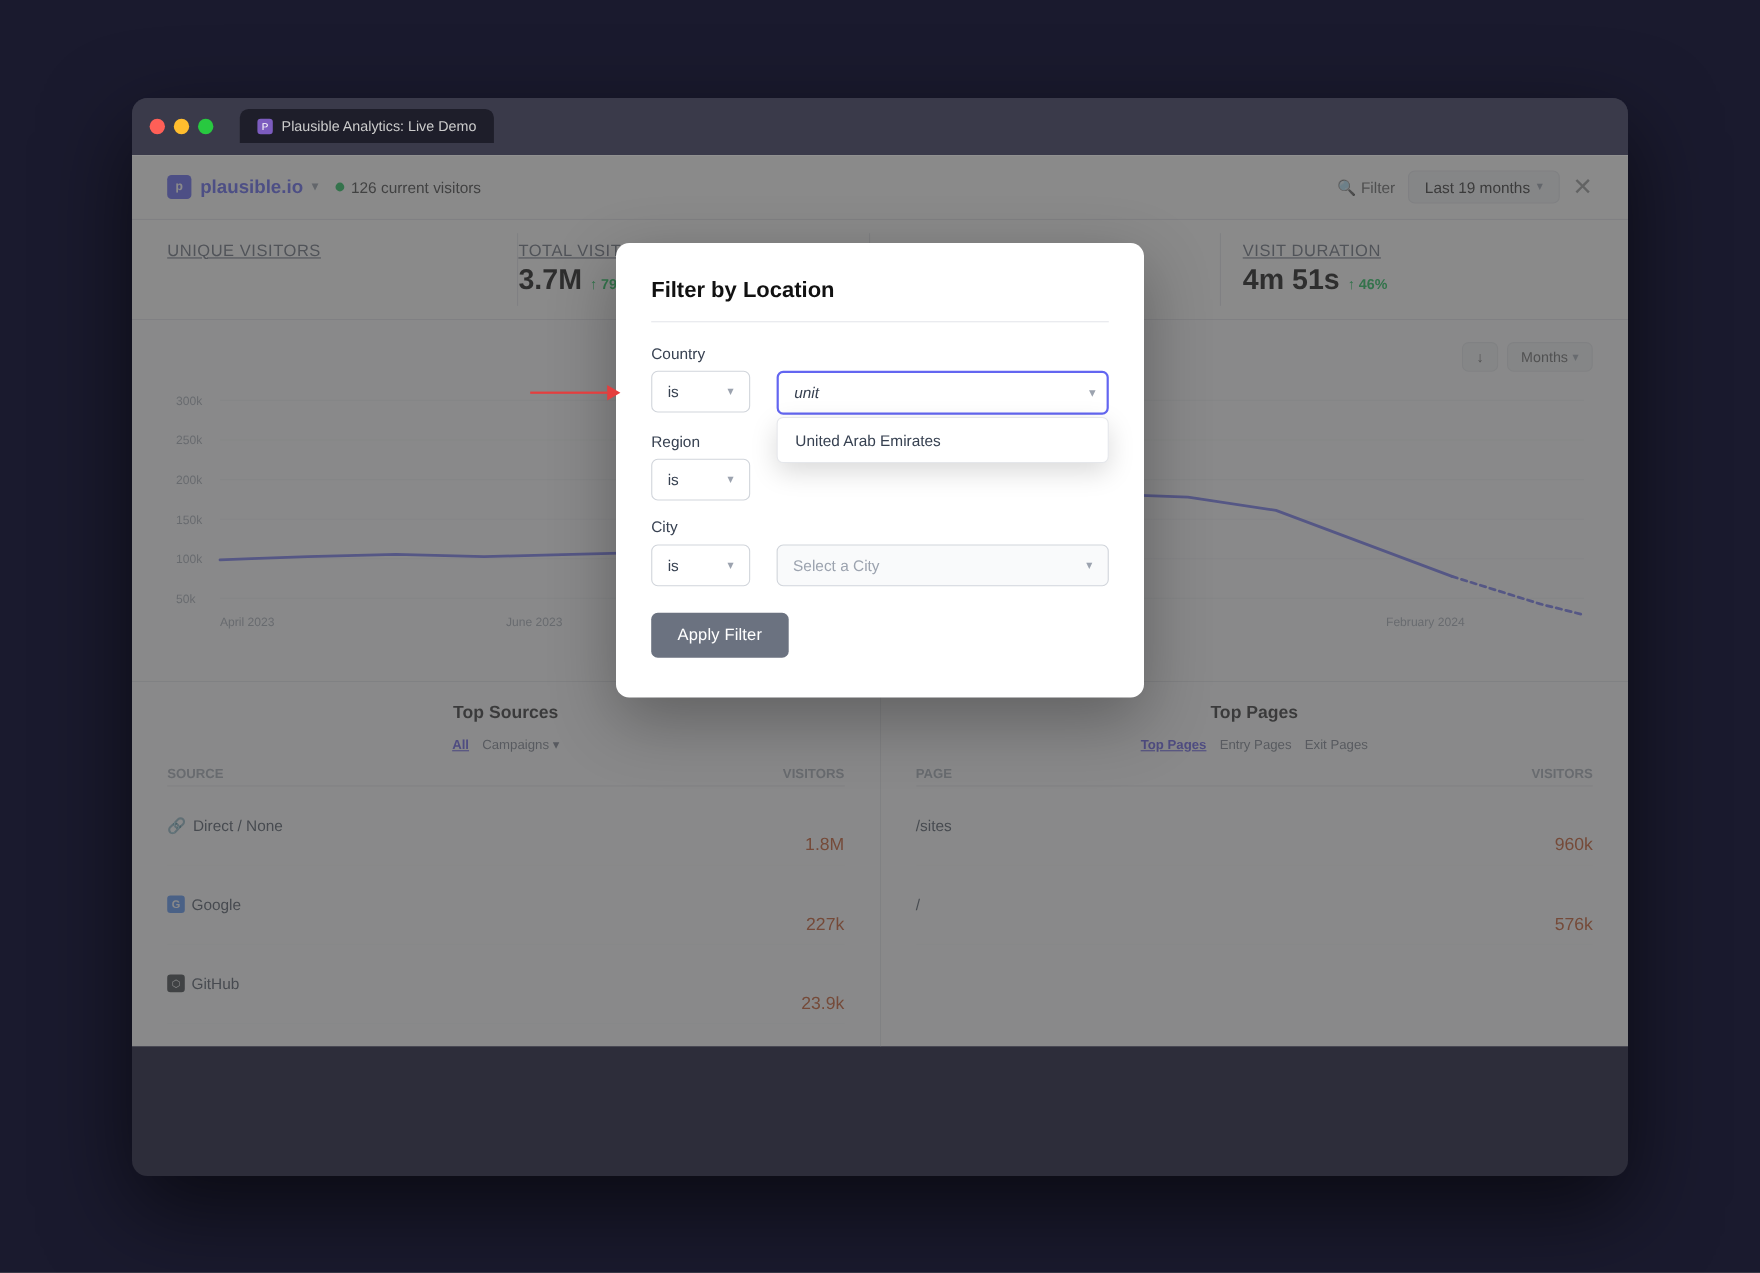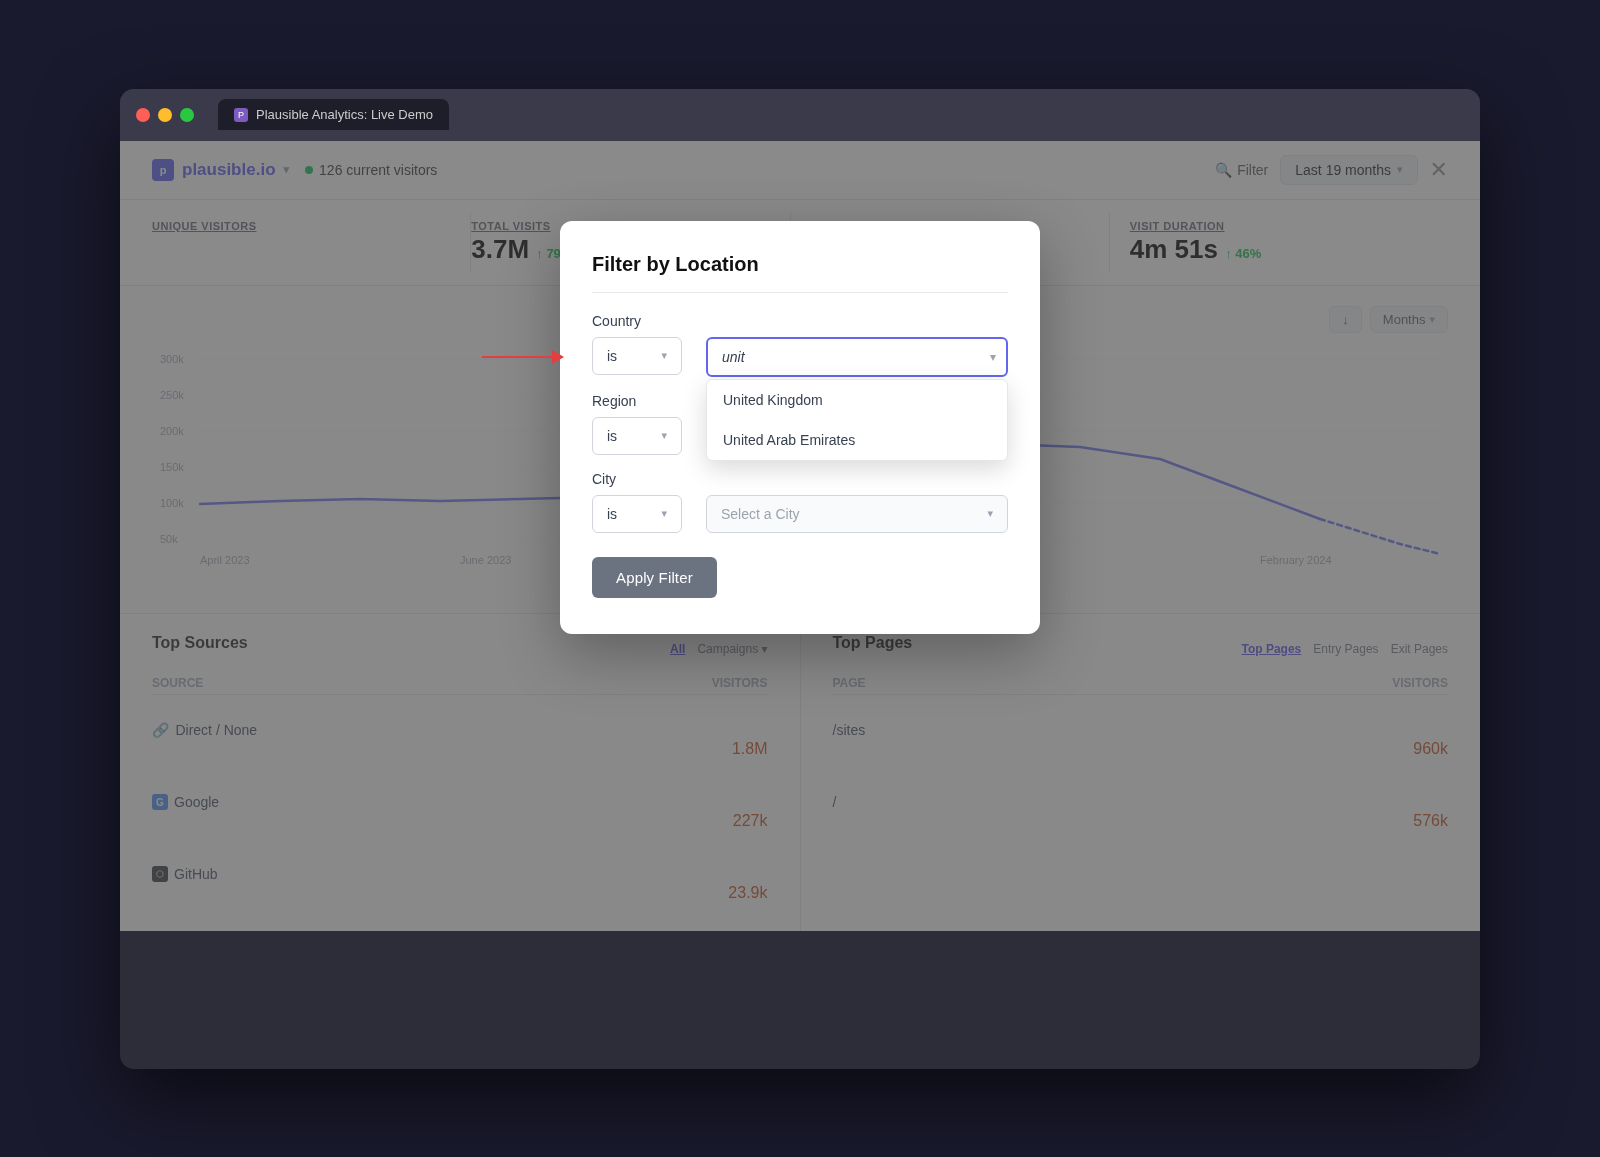--- a/index.html
+++ b/index.html
@@ -102,21 +102,21 @@
       border-bottom: 1px solid #e5e7eb;
       filter: blur(0.5px);
       opacity: 0.7;
     }
     .stat-item {
       flex: 1;
       padding: 8px 20px 8px 0;
       border-right: 1px solid #e5e7eb;
     }
     .stat-item:last-child { border-right: none; padding-left: 20px; }
-    .stat-label { font-size: 11px; font-weight: 700; color: #6b7280; text-transform: uppercase; letter-spacing: 0.5px; text-decoration: underline; }
+    .stat-label { font-size: 15px; font-weight: 400; color: #6b7280; text-transform: uppercase; letter-spacing: 0.5px; text-decoration: underline; }
     .stat-value { font-size: 26px; font-weight: 700; color: #111; margin-top: 2px; }
     .stat-change { font-size: 13px; color: #22c55e; }
 
     
     .chart-area {
       background: white;
       padding: 20px 32px 40px;
       filter: blur(0.5px);
       opacity: 0.6;
       position: relative;
@@ -137,21 +137,21 @@
       opacity: 0.6;
     }
     .bottom-panel {
       flex: 1;
       padding: 20px 32px;
       border-top: 1px solid #e5e7eb;
       border-right: 1px solid #e5e7eb;
     }
     .bottom-panel:last-child { border-right: none; }
     .panel-title { font-size: 16px; font-weight: 700; color: #111; margin-bottom: 12px; }
-    .panel-header-row { display: flex; justify-content: space-between; align-items: center; margin-bottom: 8px; }
+    .panel-header-row { display: flex; justify-content: space-between; align-items: center; margin-bottom: 8px; flex-direction: column; }
     .panel-tabs { display: flex; gap: 12px; font-size: 12px; color: #6b7280; }
     .panel-tab-active { color: #4f46e5; text-decoration: underline; font-weight: 600; }
     .table-header { display: flex; justify-content: space-between; padding: 4px 0; border-bottom: 1px solid #e5e7eb; }
     .table-col { font-size: 12px; font-weight: 600; color: #9ca3af; text-transform: uppercase; }
     .table-row { display: flex; justify-content: space-between; align-items: center; padding: 8px 0; border-bottom: 1px solid #f9fafb; }
     .table-cell { font-size: 14px; color: #374151; display: flex; align-items: center; gap: 6px; }
     .table-cell-right { font-size: 16px; color: #c2410c; font-weight: 500; margin-top: 37px; }
     .source-icon { width: 16px; height: 16px; border-radius: 3px; background: #e5e7eb; display: flex; align-items: center; justify-content: center; font-size: 9px; }
 
     
@@ -495,21 +495,20 @@
               <span>is</span>
               <span class="chevron-icon">▾</span>
             </div>
 
             <div class="country-input-wrapper">
               <input type="text" class="country-input" value="unit" style="">
               <span class="input-caret">▾</span>
 
               
               <div class="dropdown-list">
-                <div class="dropdown-item">United Kingdom</div>
                 <div class="dropdown-item">United Arab Emirates</div>
               </div>
             </div>
           </div>
         </div>
 
         
         <div class="form-section region-row">
           <label class="form-label">Region</label>
           <div class="form-row">

